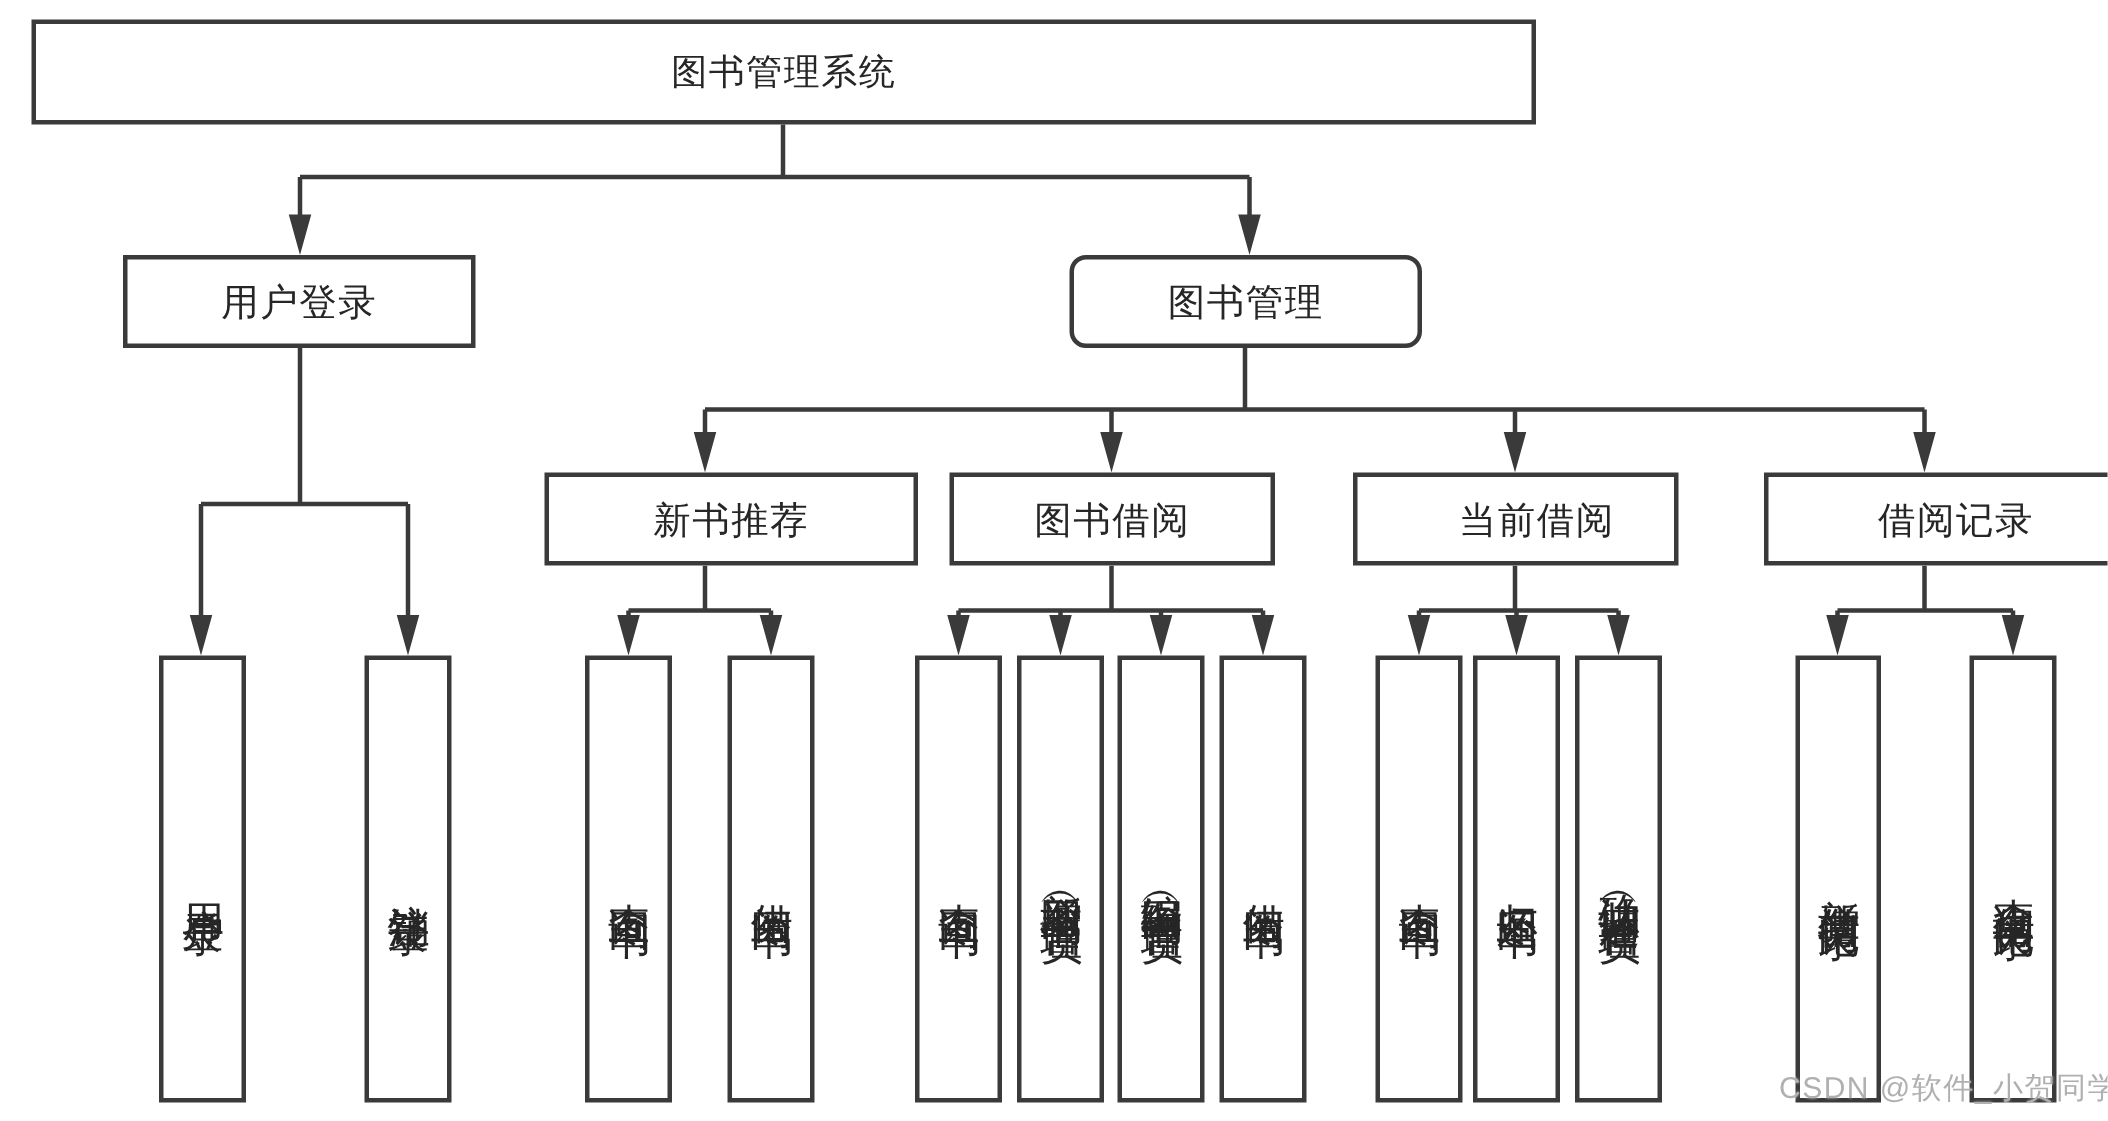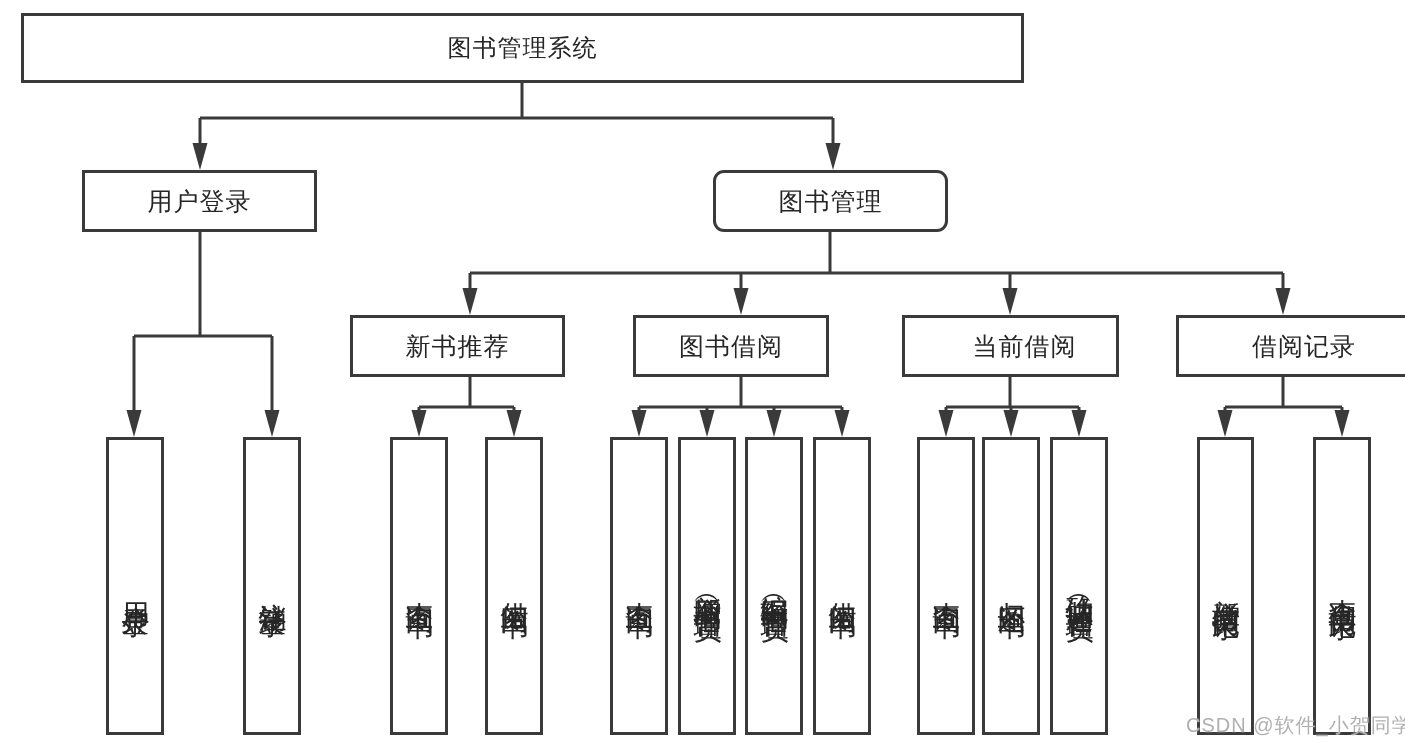--- a/index.html
+++ b/index.html
@@ -120,24 +120,24 @@
     <span class="label">图书管理</span>
   </div>
 
   <div class="node vnode" style="left:106px; top:437px; width:58px; height:298px;">
     <span class="label">用户登录</span>
   </div>
   <div class="node vnode" style="left:243px; top:437px; width:58px; height:298px;">
     <span class="label">注销登录</span>
   </div>
 
-  <div class="node hnode" style="left:350px; top:315px; width:215px; height:62px;justify-content:center;">
+  <div class="node hnode" style="left:363px; top:315px; width:249px; height:62px;justify-content:center;">
     <span class="label">新书推荐</span>
   </div>
-  <div class="node hnode" style="left:633px; top:315px; width:196px; height:62px;text-align:center;">
+  <div class="node hnode" style="left:633px; top:315px; width:217px; height:62px;text-align:center;">
     <span class="label">图书借阅</span>
   </div>
   <div class="node hnode" style="left:902px; top:315px; width:217px; height:62px;padding-left:28px;">
     <span class="label">当前借阅</span>
   </div>
   <div class="node hnode" style="left:1176px; top:315px; width:256px; height:62px;">
     <span class="label">借阅记录</span>
   </div>
 
   <div class="node vnode" style="left:390px; top:437px; width:58px; height:298px;">

